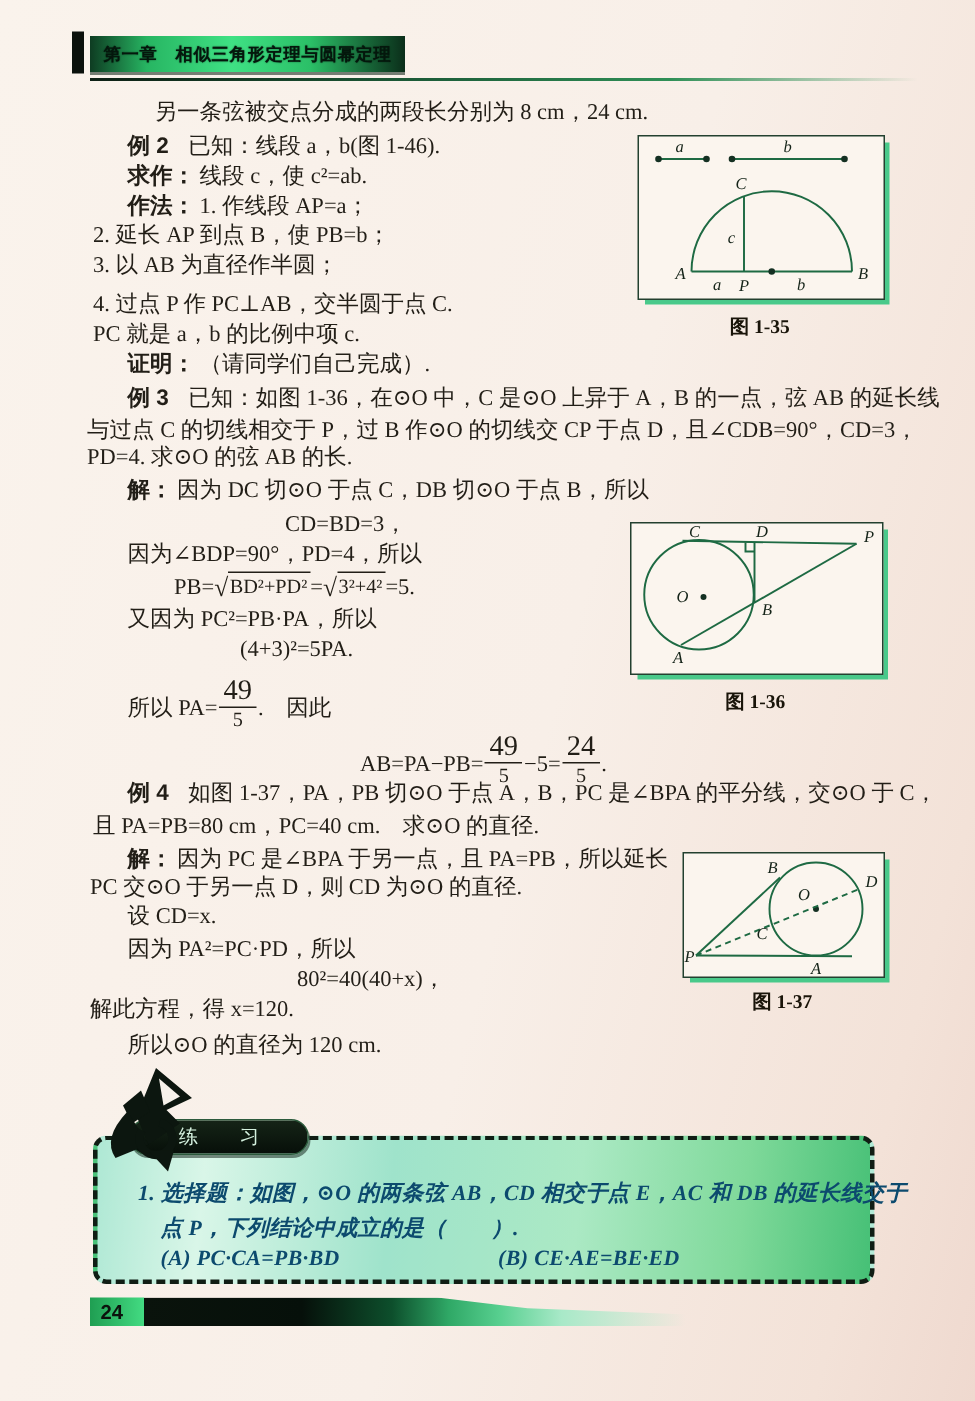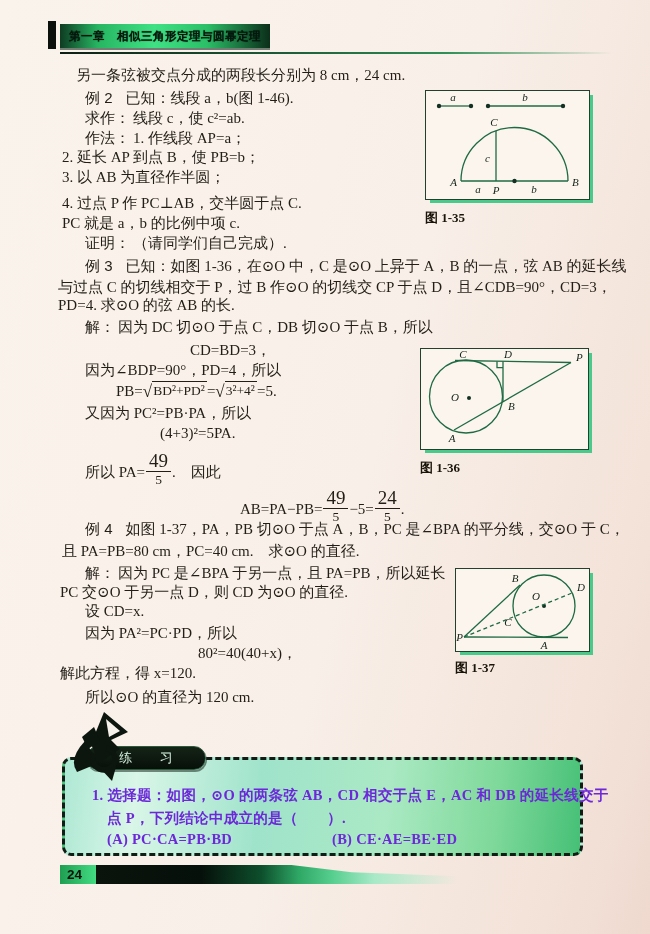--- a/index.html
+++ b/index.html
@@ -16,42 +16,42 @@
     background:linear-gradient(90deg,#0e3c22 0%,#27b562 18%,#3fe184 45%,#2bbf67 70%,#0b2e1a 100%);
     display:flex;align-items:center;justify-content:center;
     font-family:"Liberation Sans","DejaVu Sans",sans-serif;font-weight:bold;font-size:11.5px;
     color:#04170c;letter-spacing:.5px;text-shadow:0 0 1px rgba(4,23,12,.8);
     box-shadow:0 2px 0 rgba(8,30,17,.55);
   }
   .header-rule{position:absolute;left:60px;top:52px;width:552px;height:2px;
     background:linear-gradient(90deg,#0d1f14 0%,#1c5c38 40%,#2f8f56 70%,rgba(246,238,232,0) 100%);}
   
   .ln{position:absolute;font-size:15px;line-height:19px;white-space:nowrap;}
-  .lead{font-family:"Liberation Sans","DejaVu Sans",sans-serif;font-weight:normal;margin-right:3px;}
+  .lead{font-family:"Liberation Sans","DejaVu Sans",sans-serif;font-weight:bold;margin-right:3px;}
   .lead.gap{margin-right:13px;}
   .frac{display:inline-block;vertical-align:-7px;text-align:center;margin:0 1px;}
   .frac .num{display:block;line-height:1.05;font-size:19px;padding:0 3px;}
   .frac .den{display:block;line-height:1.15;font-size:13.5px;border-top:1.2px solid #221e17;padding:0 3px;}
   .sqrt{display:inline-block;white-space:nowrap;text-align:center;}
   .radical{font-size:17px;vertical-align:-1px;}
   .radicand{border-top:1.3px solid #221e17;font-size:13.5px;padding:1px 2px 0 1px;vertical-align:1px;}
   
   .figbox{position:absolute;background:#fbf5ee;border:1.5px solid #23402f;
     box-shadow:4px 4px 0 -1px #49c98a;}
   .figbox svg{display:block;}
-  .figcap{position:absolute;font-weight:bold;font-size:13px;color:#191409;}
+  .figcap{position:absolute;text-align:center;font-weight:bold;font-size:13px;color:#191409;}
   .fig-stroke{stroke:#1e6a43;stroke-width:1.3;fill:none;}
   .fig-dot{fill:#143022;stroke:none;}
   .fig-label{font-size:11px;font-style:italic;fill:#142318;font-family:"Liberation Serif",serif;}
   
   .exercise-box{position:absolute;left:62px;top:757px;width:515px;height:93px;
     border:3px dashed #101d14;border-radius:9px;
     background:linear-gradient(96deg,#aee8d4 0%,#d9f6e8 14%,#9fe3cb 38%,#abe9c4 62%,#7fd99a 83%,#46c076 100%);}
-  .exercise-line{position:absolute;font-size:14.5px;font-weight:600;
-    color:#6d28d9;white-space:nowrap;letter-spacing:.3px;}
+  .exercise-line{position:absolute;font-size:14.5px;font-style:italic;font-weight:600;
+    color:#0c4a6e;white-space:nowrap;letter-spacing:.3px;}
   .practice-pill{position:absolute;left:86px;top:746px;width:118px;height:22px;z-index:3;
     background:linear-gradient(180deg,#152417,#070f09);border:1.5px solid #2c5a3c;border-radius:12px;
     display:flex;align-items:center;justify-content:center;
     font-family:"Liberation Sans",sans-serif;font-weight:normal;font-size:13px;color:#d4f0de;
     letter-spacing:12px;text-indent:12px;box-shadow:1px 2px 0 rgba(10,25,15,.5);}
   .practice-logo{position:absolute;left:64px;top:711px;z-index:4;}
   
   .footer-num{position:absolute;left:60px;top:865px;width:36px;height:19px;z-index:2;
     background:linear-gradient(90deg,#1f9e52,#43db82);
     font-family:"Liberation Sans",sans-serif;font-weight:bold;font-size:13.5px;color:#0b130d;
@@ -60,21 +60,21 @@
     background:linear-gradient(90deg,#0a130c 0%,#06100a 28%,#0d4f2c 44%,#2fa866 54%,#57cf8f 63%,#a8e9c8 74%,rgba(246,238,232,0) 96%);
     clip-path:polygon(0 0,52% 0,68% 38%,100% 62%,100% 100%,0 100%);}
 </style>
 </head>
 <body>
 
 <div class="chapter-black-tab"></div>
 <div class="chapter-bar">第一章　相似三角形定理与圆幂定理</div>
 <div class="header-rule"></div>
 
-<div class="ln" style="left:76px;top:66px">另一条弦被交点分成的两段长分别为 8 cm，24 cm.</div>
+<div class="ln" style="left:103px;top:66px">另一条弦被交点分成的两段长分别为 8 cm，24 cm.</div>
 <div class="ln" style="left:85px;top:88px"><b class="lead gap">例 2</b><span>已知：线段 a，b(图 1-46).</span></div>
 <div class="ln" style="left:85px;top:108px"><b class="lead">求作：</b><span>线段 c，使 c²=ab.</span></div>
 <div class="ln" style="left:85px;top:128px"><b class="lead">作法：</b><span>1. 作线段 AP=a；</span></div>
 <div class="ln" style="left:62px;top:148px">2. 延长 AP 到点 B，使 PB=b；</div>
 <div class="ln" style="left:62px;top:168px">3. 以 AB 为直径作半圆；</div>
 <div class="ln" style="left:62px;top:194px">4. 过点 P 作 PC⊥AB，交半圆于点 C.</div>
 <div class="ln" style="left:62px;top:214px">PC 就是 a，b 的比例中项 c.</div>
 <div class="ln" style="left:85px;top:233px"><b class="lead">证明：</b><span>（请同学们自己完成）.</span></div>
 <div class="ln" style="left:85px;top:256px"><b class="lead gap">例 3</b><span>已知：如图 1-36，在⊙O 中，C 是⊙O 上异于 A，B 的一点，弦 AB 的延长线</span></div>
 <div class="ln" style="left:58px;top:278px">与过点 C 的切线相交于 P，过 B 作⊙O 的切线交 CP 于点 D，且∠CDB=90°，CD=3，</div>

